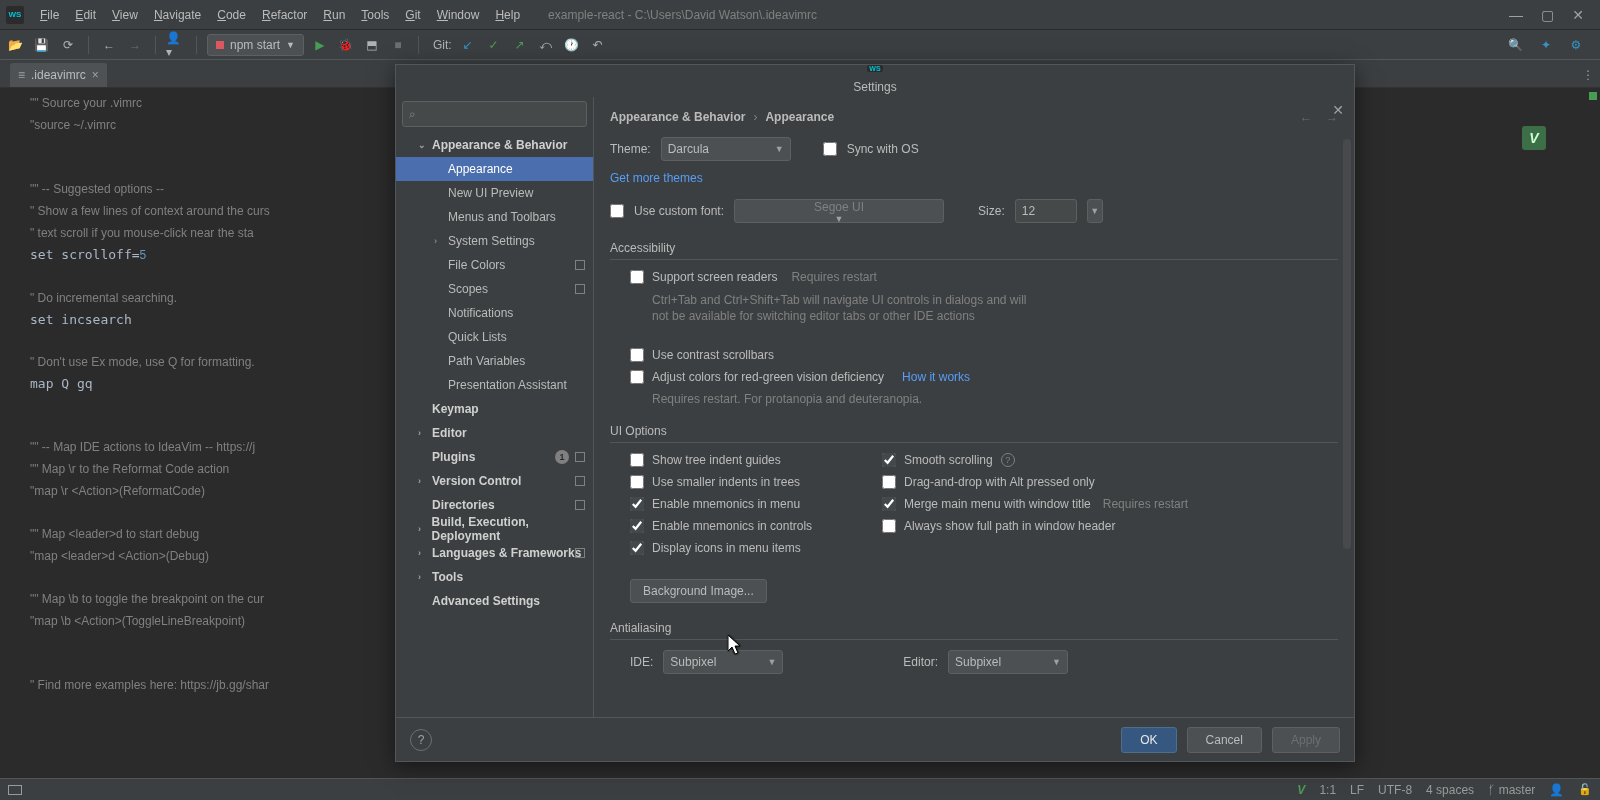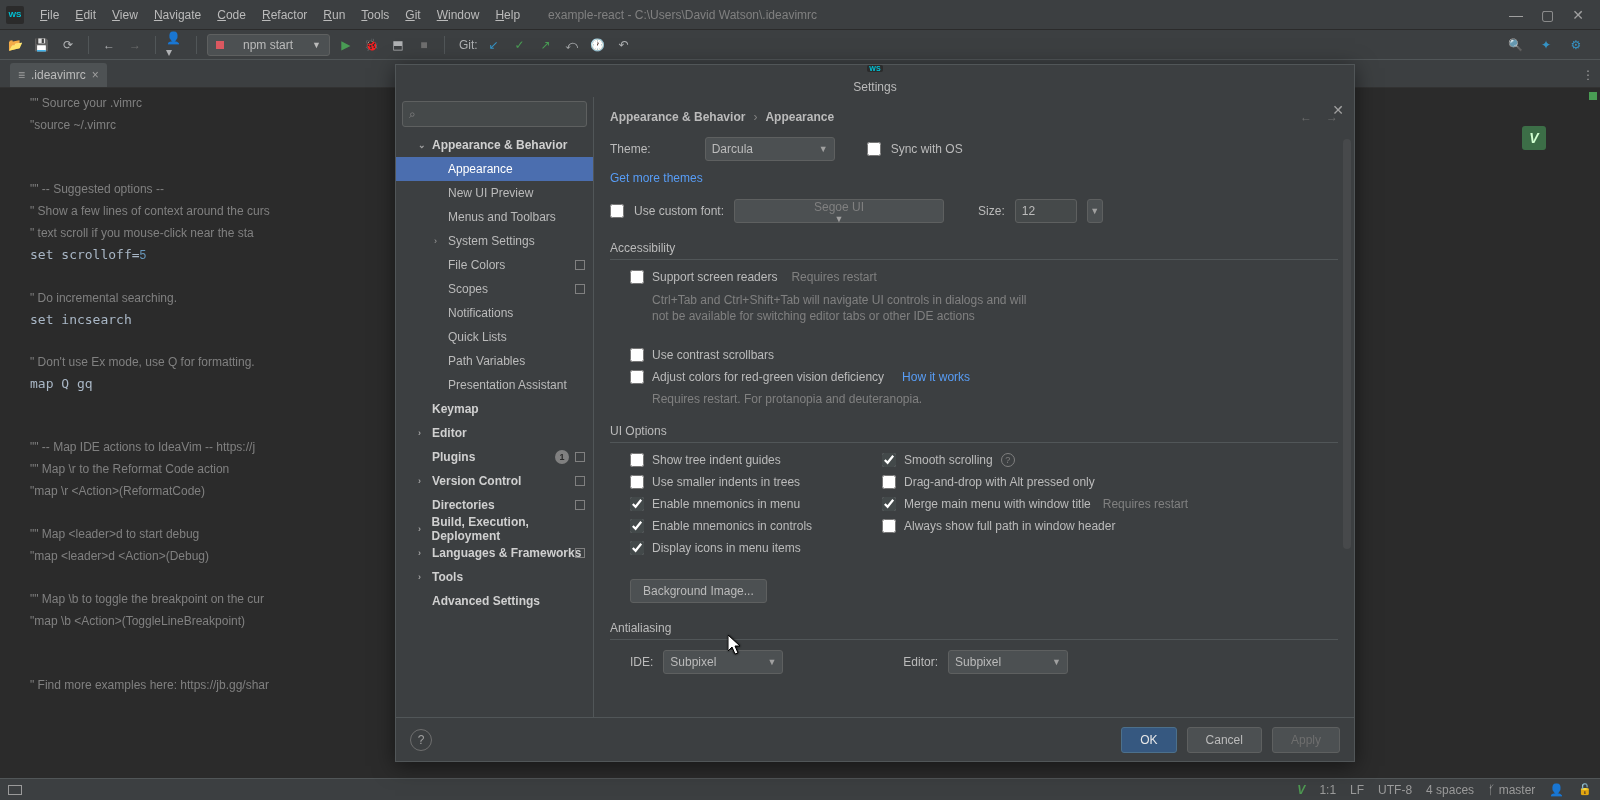--- a/index.html
+++ b/index.html
@@ -11,21 +11,21 @@
 .menubar .menu-item { padding: 4px 8px; cursor: default; }
 .menubar .menu-item u { text-decoration: underline; }
 .menubar .title { margin-left: 20px; color: #808080; }
 .menubar .win-controls { margin-left: auto; display: flex; gap: 18px; padding-right: 10px; color: #a0a0a0; }
 .menubar .win-controls span { font-size: 14px; }
 
 
 .toolbar { height: 30px; background: #3c3f41; display: flex; align-items: center; padding: 0 6px; border-bottom: 1px solid #515658; gap: 6px; }
 .toolbar .sep { width: 1px; height: 18px; background: #515658; margin: 0 4px; }
 .toolbar .tbtn { width: 20px; height: 20px; display:flex; align-items:center; justify-content:center; color:#afb1b3; }
-.toolbar .run-config { height: 22px; background: #4c5052; border: 1px solid #5e6060; border-radius: 3px; display:flex; align-items:center; padding: 0 8px; gap:19px; }
+.toolbar .run-config { height: 22px; background: #4c5052; border: 1px solid #5e6060; border-radius: 3px; display:flex; align-items:center; padding: 0 8px; gap:6px; }
 .toolbar .run-config .red-sq { width:8px; height:8px; background:#db5860; }
 .toolbar .git-label { color:#afb1b3; margin-left:4px; }
 .toolbar .right-icons { margin-left:auto; display:flex; gap:10px; padding-right:8px; }
 
 
 .tabstrip { height: 28px; background: #3c3f41; display:flex; align-items:flex-end; padding-left: 10px; border-bottom: 1px solid #323232; }
 .tabstrip .tab { background:#4e5254; height:24px; display:flex; align-items:center; padding:0 8px; border-radius:3px 3px 0 0; gap:6px; }
 .tabstrip .tab .close { color:#a0a0a0; cursor:pointer; }
 
 
@@ -330,21 +330,21 @@
           <span>→</span>
         </div>
       </div>
       <div class="panel">
         <div class="panel-scrollbar-track">
             <div class="panel-scrollbar"></div>
           </div>
 
         <div class="row">
           <label class="lbl">Theme:</label>
-          <div class="combo" style="width:130px;margin-left:44px;">
+          <div class="combo" style="width:130px;">
             <span>Darcula</span>
               <span class="caret">▼</span>
           </div>
           <div style="width:12px;"></div>
           <input type="checkbox" style="">
           <label class="lbl">Sync with OS</label>
         </div>
         <div class="row">
             <span class="link">Get more themes</span>
           </div>

